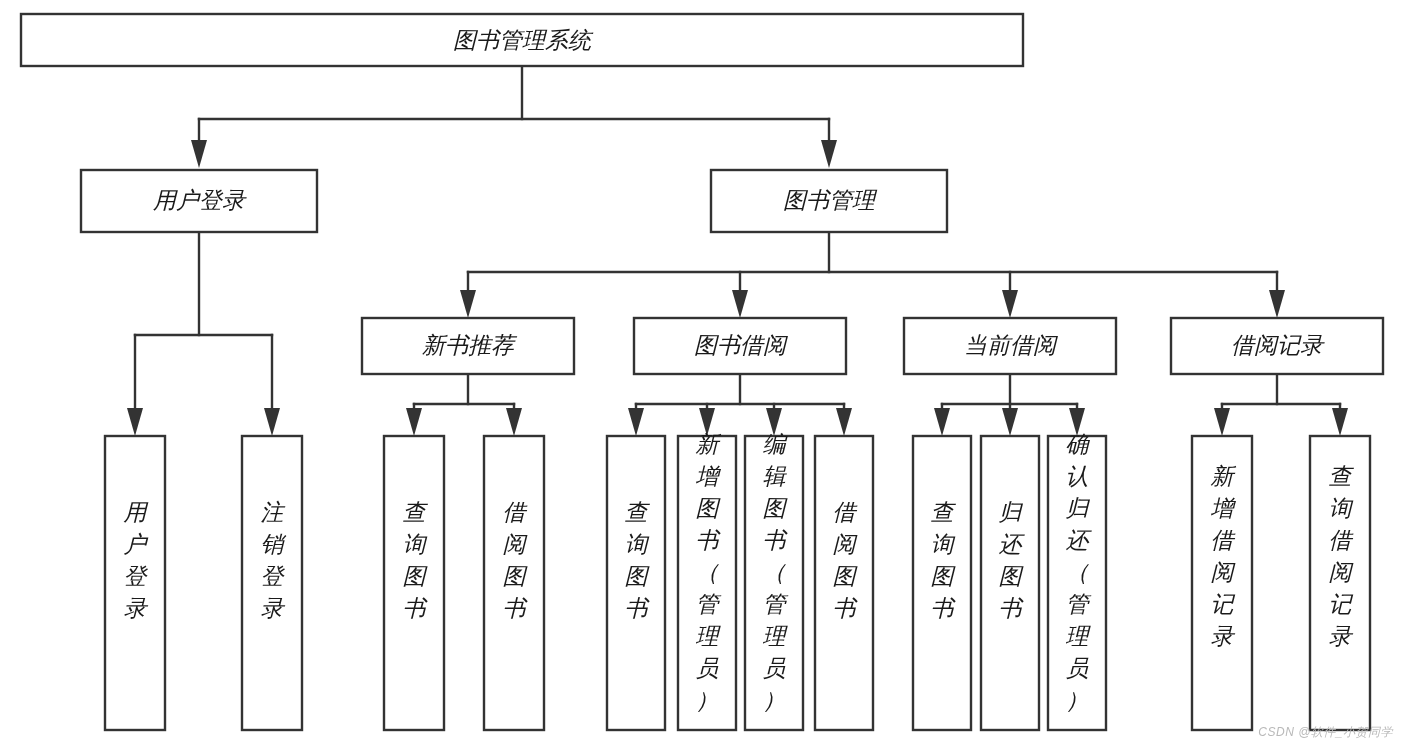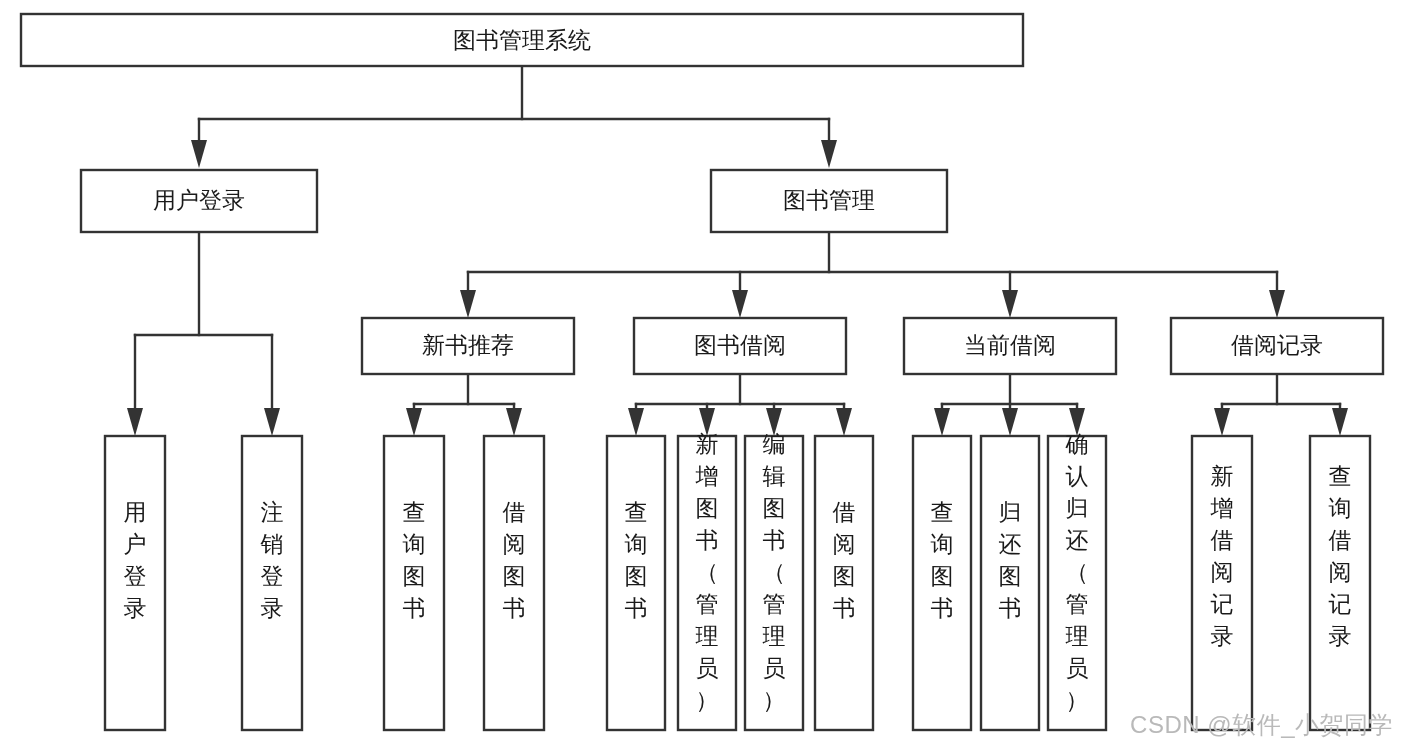--- a/index.html
+++ b/index.html
@@ -12,20 +12,21 @@
     width: 1405px;
     height: 747px;
     font-family: "Liberation Sans", "DejaVu Sans", sans-serif;
     overflow: hidden;
     position: relative;
   }
   #diagram-root {
     position: relative;
     width: 1405px;
     height: 747px;
+    font-style: italic;
   }
   svg.diagram-canvas {
     position: absolute;
     left: 0;
     top: 0;
     width: 1405px;
     height: 747px;
   }
   .node-box {
     fill: #ffffff;
@@ -53,21 +54,21 @@
     fill: #1a1a1a;
     font-family: "Liberation Sans", "DejaVu Sans", sans-serif;
     font-size: 23px;
     text-anchor: middle;
   }
   .watermark-text {
     position: absolute;
     right: 12px;
     bottom: 6px;
     font-family: "Liberation Sans", "DejaVu Sans", sans-serif;
-    font-size: 24px;
+    font-size: 12px;
     color: #b9b9b9;
     white-space: nowrap;
     letter-spacing: 0.5px;
     user-select: none;
   }
 </style>
 </head>
 <body>
 
 <div id="diagram-root">

